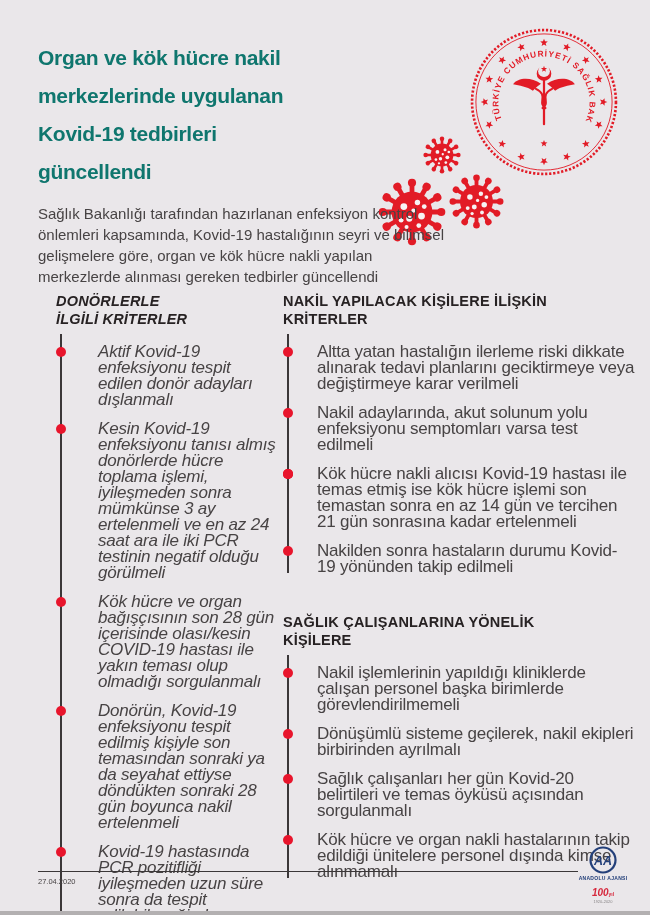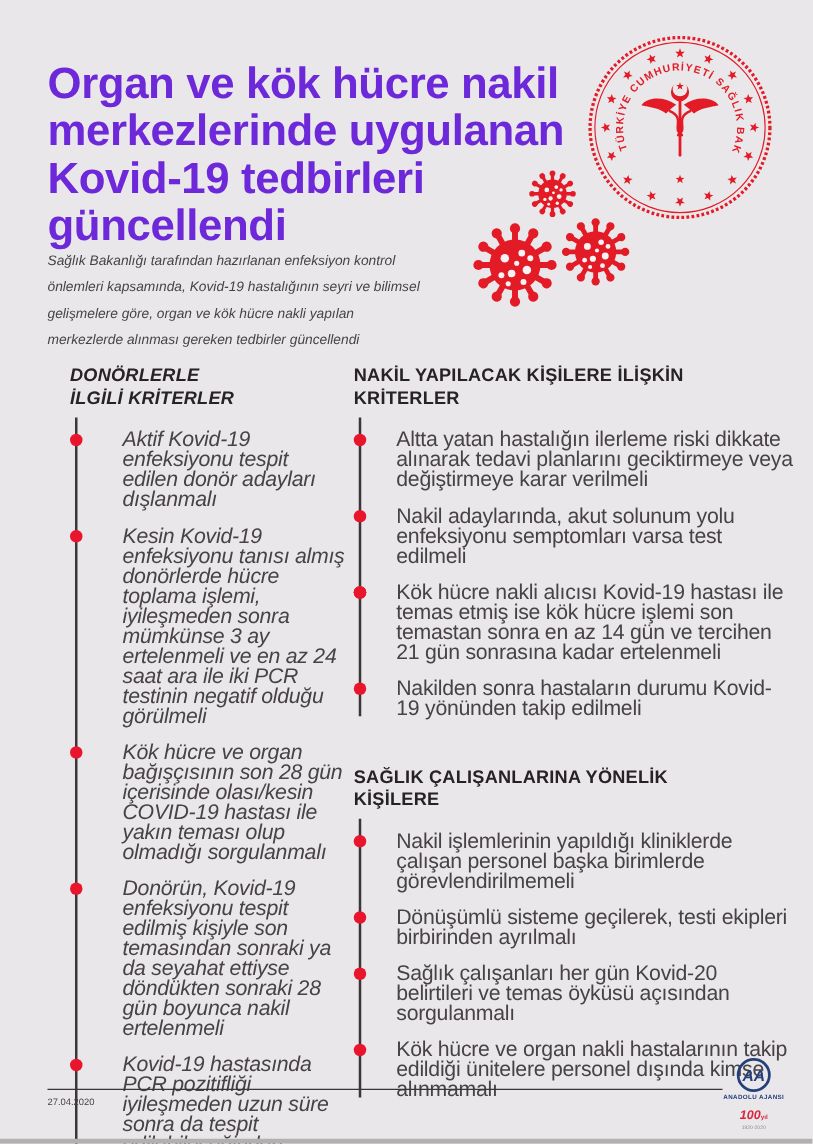--- a/index.html
+++ b/index.html
@@ -5,28 +5,28 @@
   html,body { margin:0; padding:0; }
   body {
     width:650px; height:915px;
     background:#eae7ea;
     font-family:"Liberation Sans", sans-serif;
     position:relative; overflow:hidden;
     color:#474344;
   }
   .page-title {
     position:absolute; left:38px; top:25px;
-    font-size:35px; font-weight:bold; line-height:38px;
-    letter-spacing:-0.3px; color:#6d28d9;
+    font-size:21px; font-weight:bold; line-height:38px;
+    letter-spacing:-0.3px; color:#0f766e;
     white-space:pre-line;
   }
   .intro {
     position:absolute; left:38px; top:188px;
-    font-size:11px; line-height:21px;
-    color:#474344; white-space:pre-line;font-style:italic;
+    font-size:15px; line-height:21px;
+    color:#474344; white-space:pre-line;
   }
   .seal { position:absolute; left:468px; top:26px; width:152px; height:152px; }
   .virus { position:absolute; }
   .virus.v1 { left:423px; top:136px; width:38px; height:38px; }
   .virus.v2 { left:378px; top:178px; width:68px; height:68px; }
   .virus.v3 { left:449px; top:174px; width:55px; height:55px; }
 
   .col-left  { position:absolute; left:56px;  top:292px; width:222px;font-style:italic; }
   .col-right { position:absolute; left:283px; top:292px; width:352px; }
   .section + .section { margin-top:38px; }
@@ -258,21 +258,21 @@
   <div class="section">
     <h2 class="section-title">SAĞLIK ÇALIŞANLARINA YÖNELİK
 KİŞİLERE</h2>
     <ul class="timeline">
         <li>
         <span class="dot"></span>
         <span>Nakil işlemlerinin yapıldığı kliniklerde çalışan personel başka birimlerde görevlendirilmemeli</span>
       </li>
         <li>
         <span class="dot"></span>
-        <span>Dönüşümlü sisteme geçilerek, testi ekipleri birbirinden ayrılmalı</span>
+        <span>Dönüşümlü sisteme geçilerek, nakil ekipleri birbirinden ayrılmalı</span>
       </li>
         <li>
         <span class="dot"></span>
         <span>Sağlık çalışanları her gün Kovid-20 belirtileri ve temas öyküsü açısından sorgulanmalı</span>
       </li>
         <li>
         <span class="dot"></span>
         <span>Kök hücre ve organ nakli hastalarının takip edildiği ünitelere personel dışında kimse alınmamalı</span>
       </li>
       </ul>

